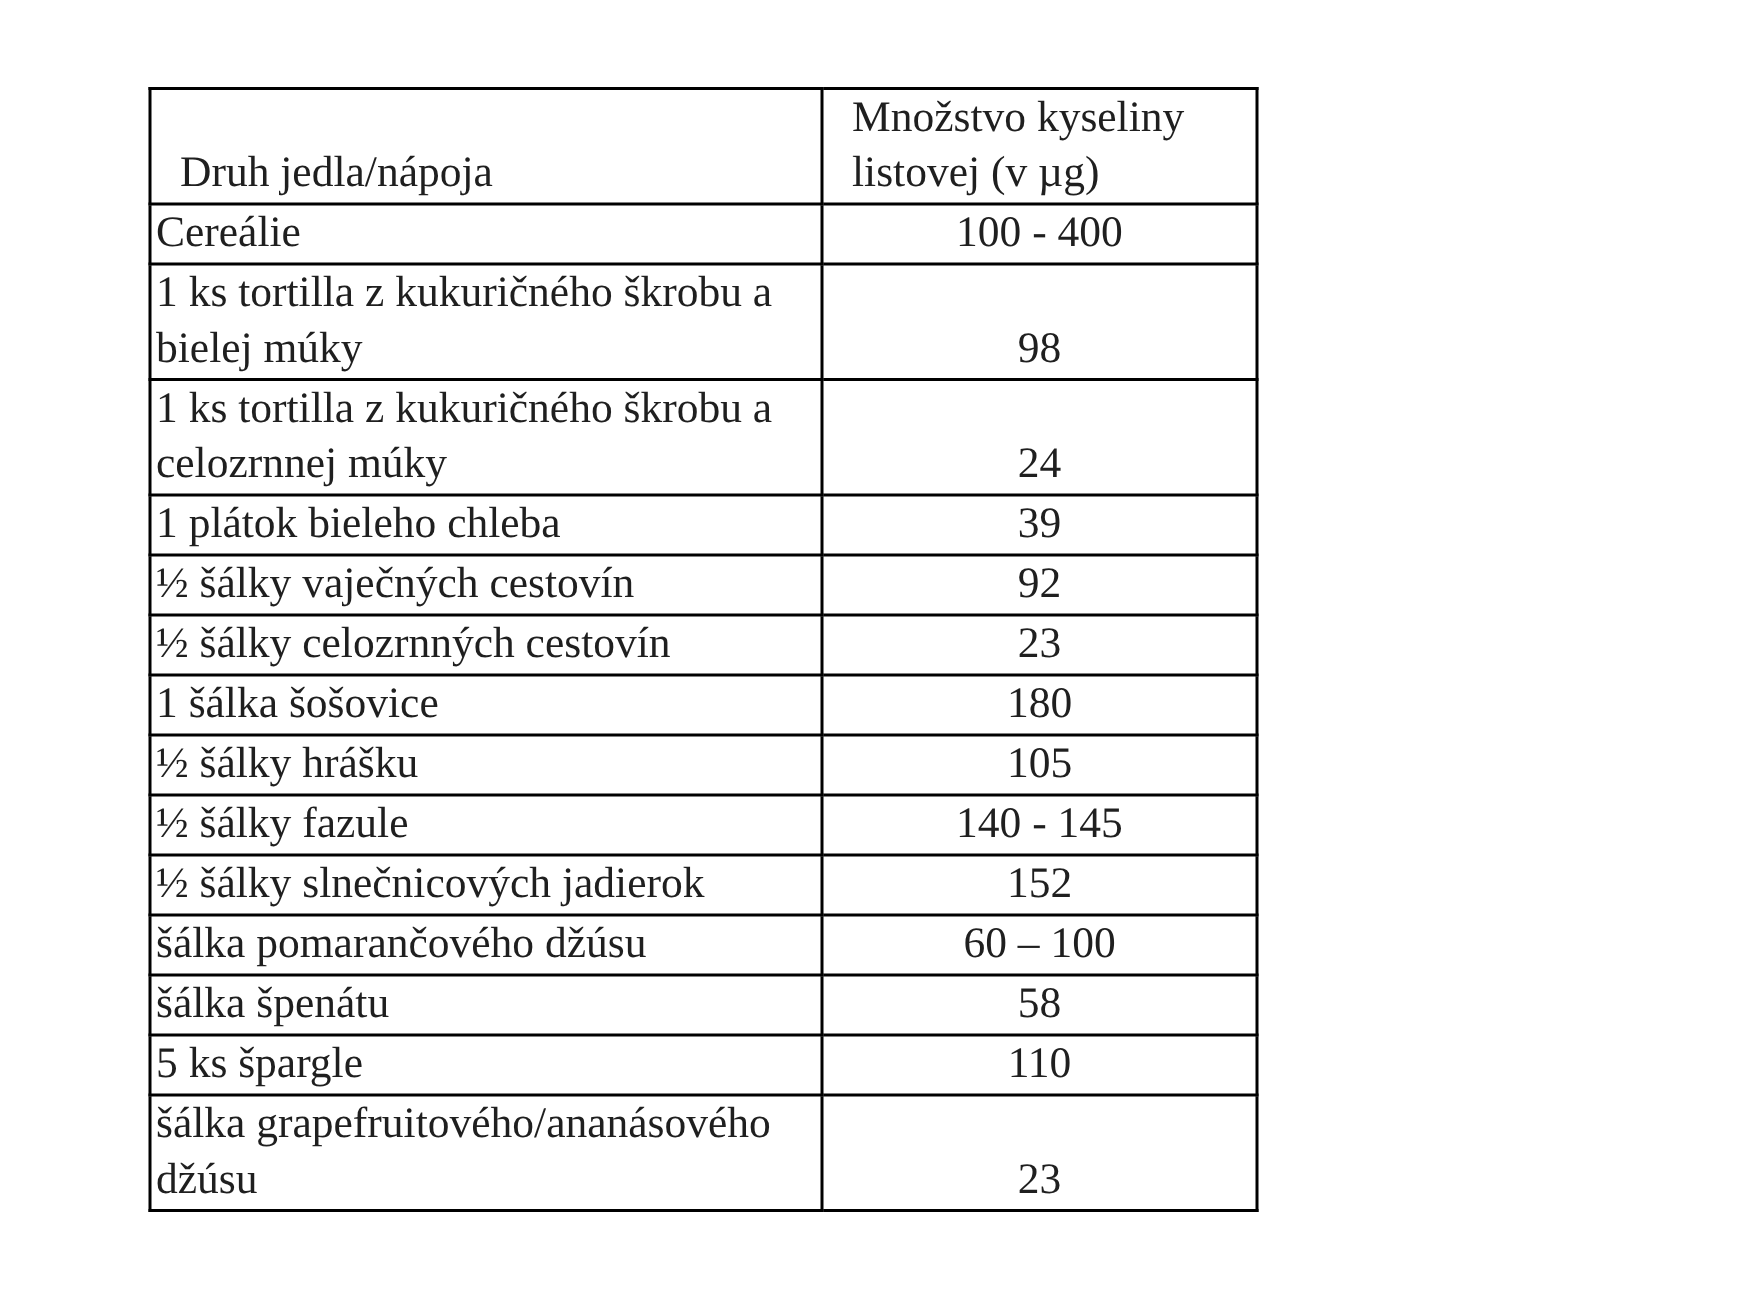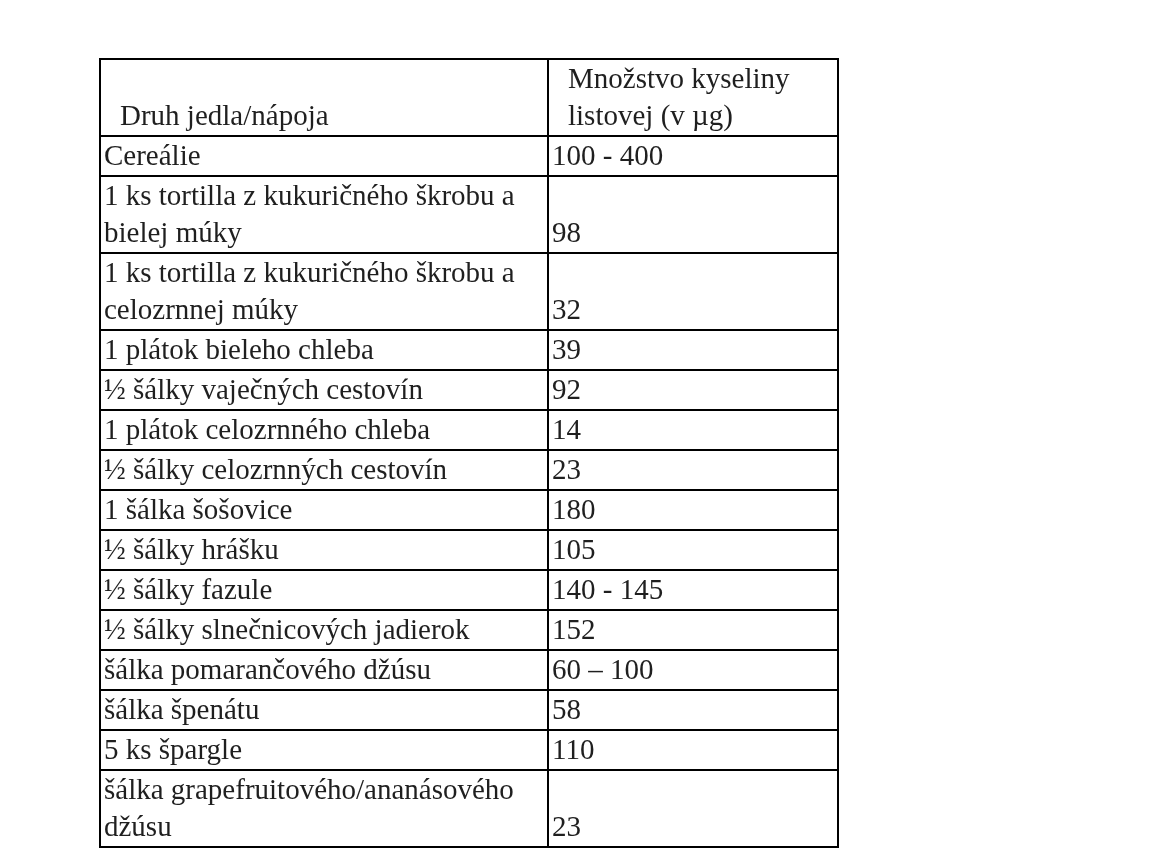--- a/index.html
+++ b/index.html
@@ -39,21 +39,21 @@
     height: 73px;
     padding-left: 19px;
   }
   .doc-table th.food-header {
     font-weight: normal;
   }
   .doc-table td.food-cell {
     text-align: left;
   }
   .doc-table td.amount-cell {
-    text-align: left;
+    text-align: center;
   }
   .doc-table tr.single td {
     height: 35px;
     margin-top: 38px;
   }
   .doc-table tr.double td {
     height: 72px;
     margin-left: 36px;
   }
 </style>
@@ -75,33 +75,29 @@
     <tr class="single">
       <td class="food-cell">Cereálie</td>
       <td class="amount-cell">100 - 400</td>
     </tr>
     <tr class="double">
       <td class="food-cell">1 ks tortilla z kukuričného škrobu a bielej múky</td>
       <td class="amount-cell">98</td>
     </tr>
     <tr class="double">
       <td class="food-cell">1 ks tortilla z kukuričného škrobu a celozrnnej múky</td>
-      <td class="amount-cell">32</td>
+      <td class="amount-cell">24</td>
     </tr>
     <tr class="single">
       <td class="food-cell">1 plátok bieleho chleba</td>
       <td class="amount-cell">39</td>
     </tr>
     <tr class="single">
       <td class="food-cell">½ šálky vaječných cestovín</td>
       <td class="amount-cell">92</td>
-    </tr>
-    <tr class="single">
-      <td class="food-cell">1 plátok celozrnného chleba</td>
-      <td class="amount-cell">14</td>
     </tr>
     <tr class="single">
       <td class="food-cell">½ šálky celozrnných cestovín</td>
       <td class="amount-cell">23</td>
     </tr>
     <tr class="single">
       <td class="food-cell">1 šálka šošovice</td>
       <td class="amount-cell">180</td>
     </tr>
     <tr class="single">

